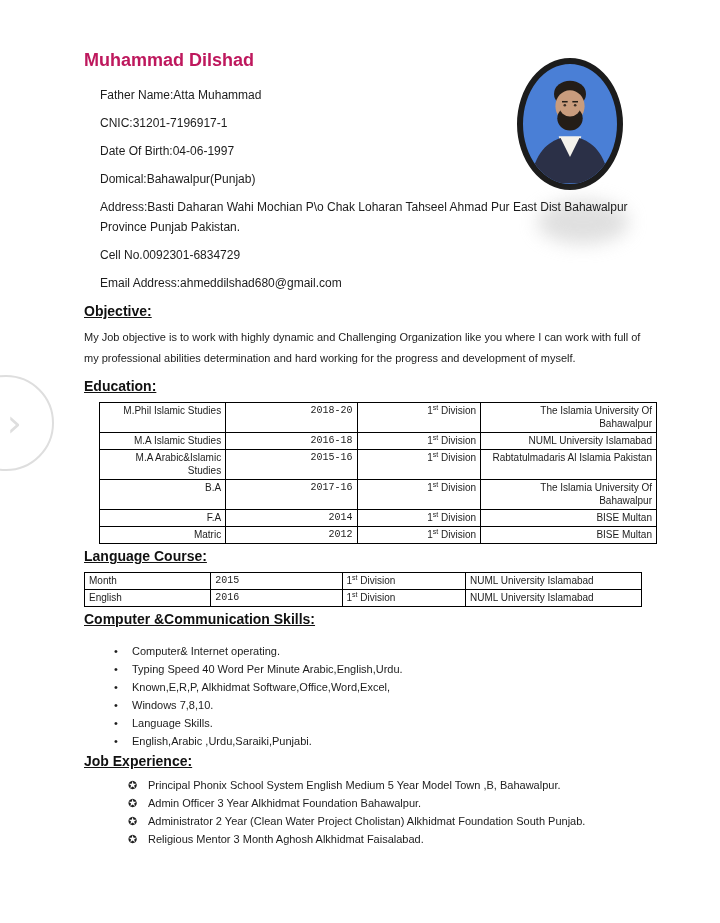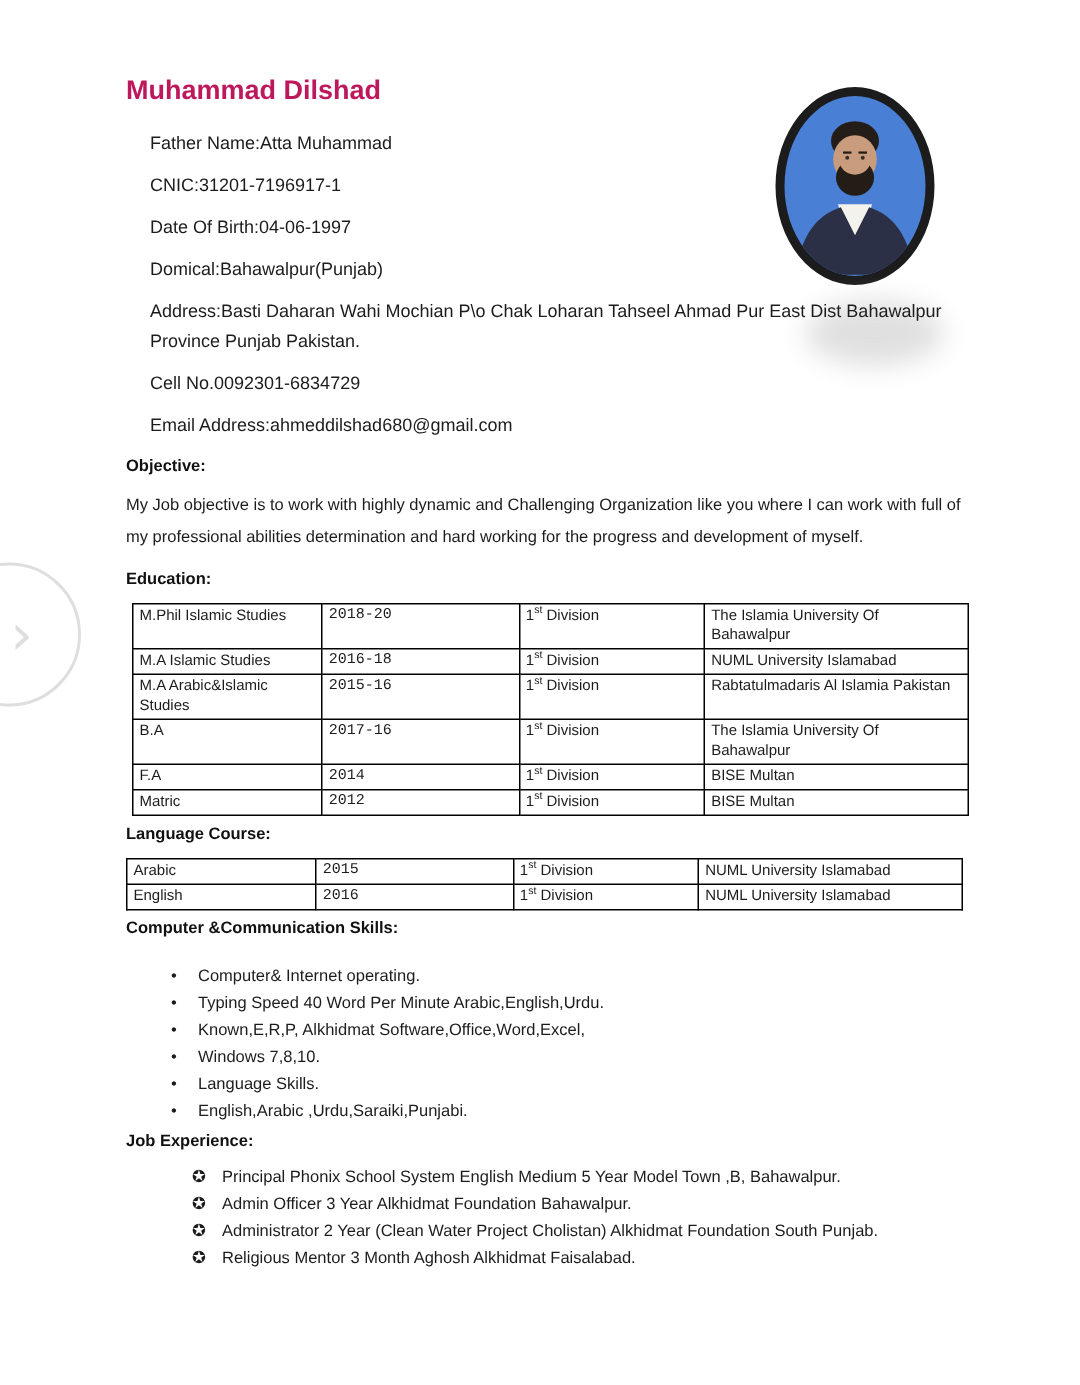--- a/index.html
+++ b/index.html
@@ -4,30 +4,30 @@
 <style>
   html,body{margin:0;padding:0;background:#ffffff;}
   .page{
     position:relative;width:720px;height:923px;background:#fff;
     font-family:"Liberation Sans",sans-serif;color:var(--text,#1c1c1c);
     overflow:hidden;
   }
   .content{position:absolute;left:84px;top:50px;width:558px;}
   h1.name{font-size:18px;font-weight:bold;margin:0 0 14px 0;color:#be185d;}
   p.info{font-size:12px;line-height:20px;margin:0 0 8px 16px;}
-  h2.sec{font-size:11px;line-height:20px;font-weight:bold;margin:0 0 6px 0;color:#111;}
+  h2.sec{font-size:14px;line-height:20px;font-weight:bold;text-decoration:underline;margin:0 0 6px 0;color:#111;}
   p.para{font-size:11px;line-height:21px;margin:0 0 7px 0;}
   table.grid{width:100%;border-collapse:collapse;font-size:10px;table-layout:fixed;}
   table.grid td{border:1px solid var(--table-border,#000);padding:1px 4px 2px 4px;line-height:13px;vertical-align:top;overflow:hidden;}
   table.grid td:nth-child(1){width:22.5%;}
   table.grid td:nth-child(2){width:23.5%;font-family:Liberation Mono, monospace;}
   table.grid td:nth-child(3){width:22%;}
   table.grid td:nth-child(4){width:32%;}
   table.grid sup{font-size:7px;line-height:0;}
-  .edu-table{margin:2px 0 2px 4px;}
+  .edu-table{margin:2px 0 2px 15px;text-align:right;}
   .lang-head{margin:2px 0 8px 0;}
   .lang-table{margin:0 0 2px 0;}
   .skills-head{margin:2px 0 10px 0;}
   .blist{margin:14px 0 0 30px;}
   .bitem{display:flex;font-size:11px;line-height:17px;margin:0 0 1px 0;}
   .bitem .dot{width:18px;flex:0 0 18px;}
   .jobs-head{margin:16px 0 12px 0;}
   .jlist{margin:0 0 0 44px;}
   .jitem{display:flex;font-size:11px;line-height:17px;margin:0 0 1px 0;}
   .jitem .star{width:20px;flex:0 0 20px;font-size:11px;}
@@ -132,21 +132,21 @@
           <td><span>1</span><sup>st</sup><span> Division</span></td>
           <td>BISE Multan</td>
         </tr>
       </tbody>
     </table>
 
     <h2 class="sec lang-head">Language Course:</h2>
     <table class="grid lang-table">
       <tbody>
         <tr>
-          <td>Arabic</td>
+          <td>Month</td>
           <td>2015</td>
           <td><span>1</span><sup>st</sup><span> Division</span></td>
           <td>NUML University Islamabad</td>
         </tr>
         <tr>
           <td>English</td>
           <td>2016</td>
           <td><span>1</span><sup>st</sup><span> Division</span></td>
           <td>NUML University Islamabad</td>
         </tr>

